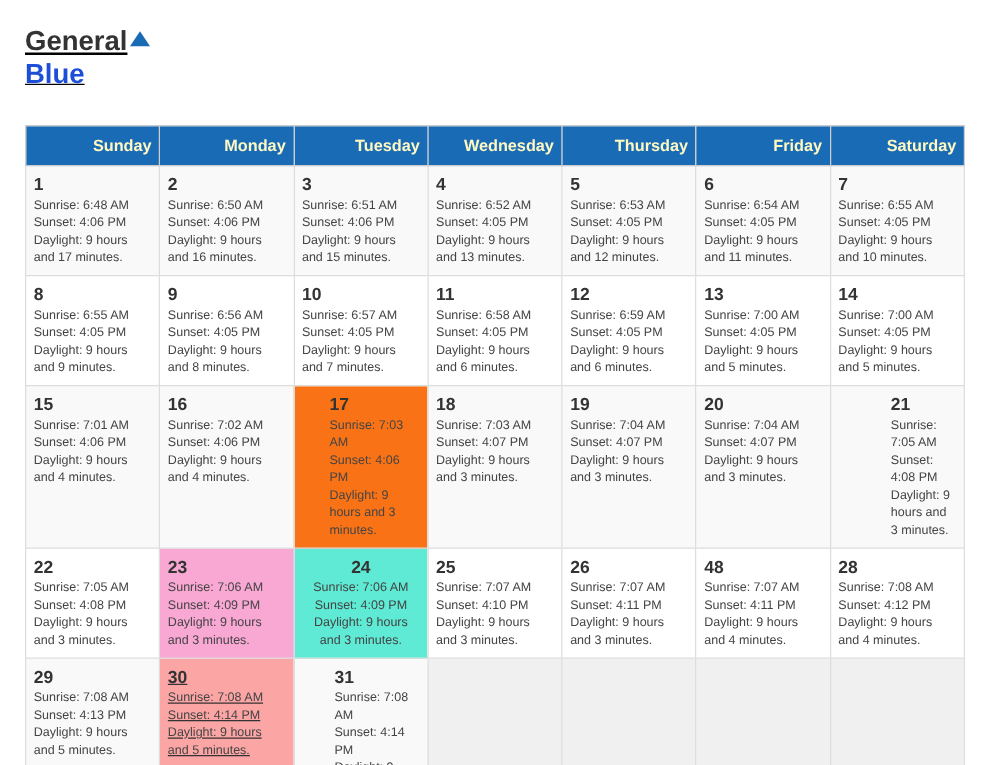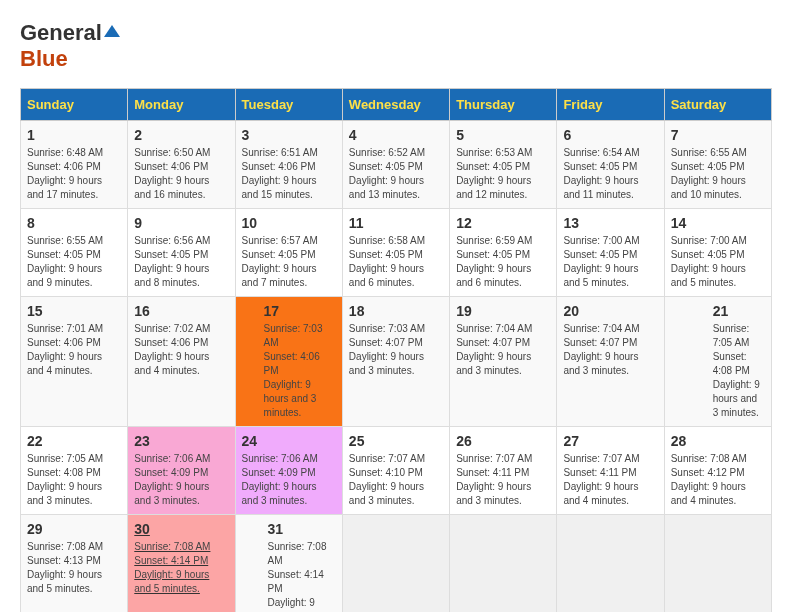--- a/index.html
+++ b/index.html
@@ -7,36 +7,37 @@
       font-family: Arial, sans-serif;
       background: #fff;
       width: 792px;
       min-height: 612px;
       padding: 20px;
     }
     .header {
       display: flex;
       justify-content: space-between;
       align-items: flex-start;
-      margin-bottom: 16px;
+      margin-bottom: 28px;
+      text-decoration: underline;
     }
     .logo {
       display: flex;
       flex-direction: column;
       align-items: flex-start;
     }
     .logo-general {
       font-size: 22px;
       font-weight: bold;
       color: #333;
     }
     .logo-blue {
       font-size: 22px;
       font-weight: bold;
-      color: #c2410c;
+      color: #1d4ed8;
     }
     .logo-row {
       display: flex;
       align-items: center;
     }
     .title-section {
       text-align: right;
     }
     .title-month {
       font-size: 36px;
@@ -46,25 +47,25 @@
     .title-location {
       font-size: 16px;
       color: #555;
     }
     .calendar {
       width: 100%;
       border-collapse: collapse;
     }
     .calendar th {
       background-color: #1a6bb5;
-      color: #fde047;
+      color: #fef9c3;
       font-size: 13px;
       font-weight: bold;
       padding: 8px 6px;
-      text-align: left;
+      text-align: right;
       border: 1px solid #ccc;
     }
     .calendar td {
       vertical-align: top;
       padding: 6px;
       font-size: 10.5px;
       color: #333;
       border: 1px solid #ddd;
       width: 107px;
       min-height: 80px;
@@ -311,21 +312,21 @@
           </div>
         </td>
         <td style="background-color: #f9a8d4;">
           <span class="day-number">23</span>
           <div class="day-info">
             Sunrise: 7:06 AM<br>
             Sunset: 4:09 PM<br>
             Daylight: 9 hours and 3 minutes.
           </div>
         </td>
-        <td style="background-color: #f0abfc;">
+        <td style="background-color: #5eead4; text-align: center;">
           <span class="day-number">24</span>
           <div class="day-info">
             Sunrise: 7:06 AM<br>
             Sunset: 4:09 PM<br>
             Daylight: 9 hours and 3 minutes.
           </div>
         </td>
         <td style="background-color: rgb(255, 255, 255);">
           <span class="day-number">25</span>
           <div class="day-info">
@@ -336,21 +337,21 @@
         </td>
         <td style="background-color: rgb(255, 255, 255);">
           <span class="day-number">26</span>
           <div class="day-info">
             Sunrise: 7:07 AM<br>
             Sunset: 4:11 PM<br>
             Daylight: 9 hours and 3 minutes.
           </div>
         </td>
         <td style="background-color: rgb(255, 255, 255);">
-          <span class="day-number">27</span>
+          <span class="day-number">48</span>
           <div class="day-info">
             Sunrise: 7:07 AM<br>
             Sunset: 4:11 PM<br>
             Daylight: 9 hours and 4 minutes.
           </div>
         </td>
         <td style="background-color: rgb(255, 255, 255);">
           <span class="day-number">28</span>
           <div class="day-info">
             Sunrise: 7:08 AM<br>

